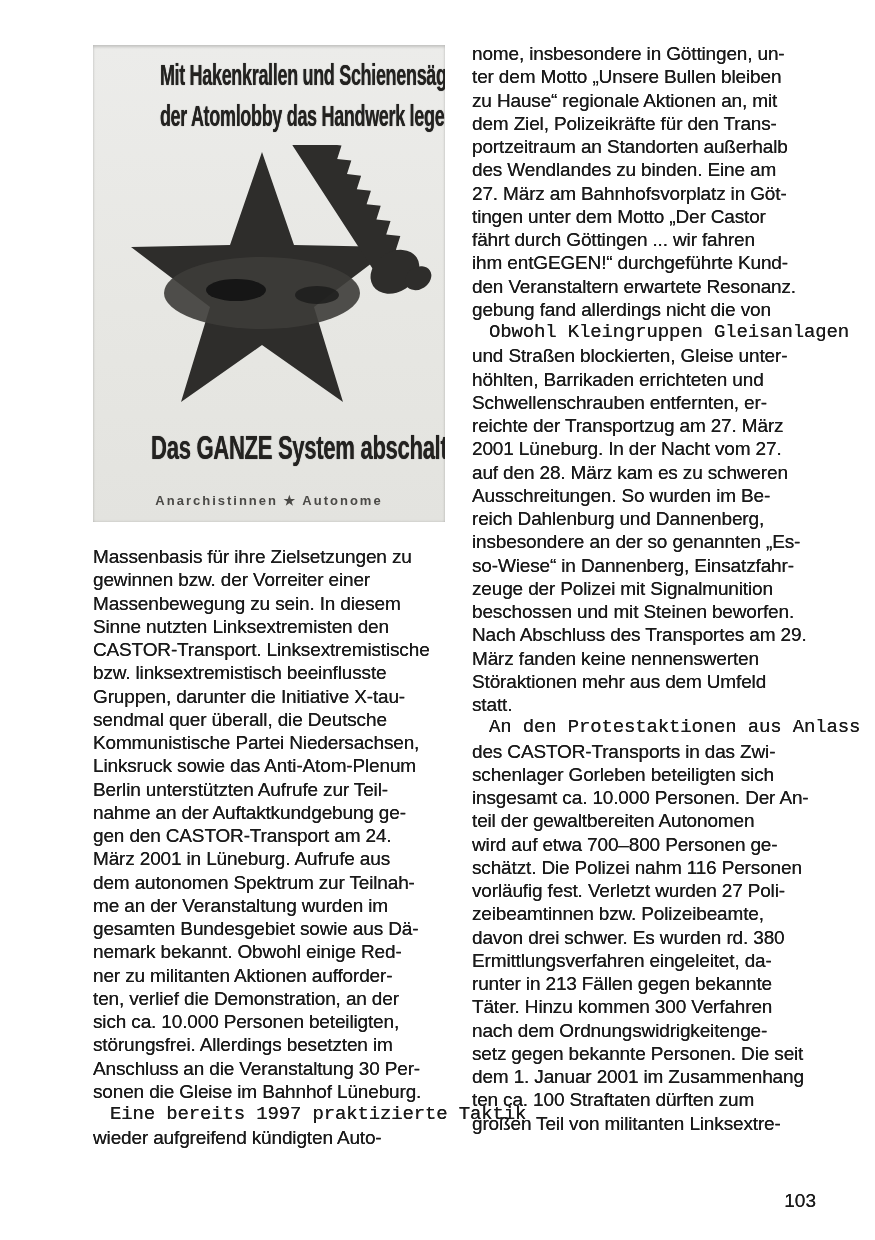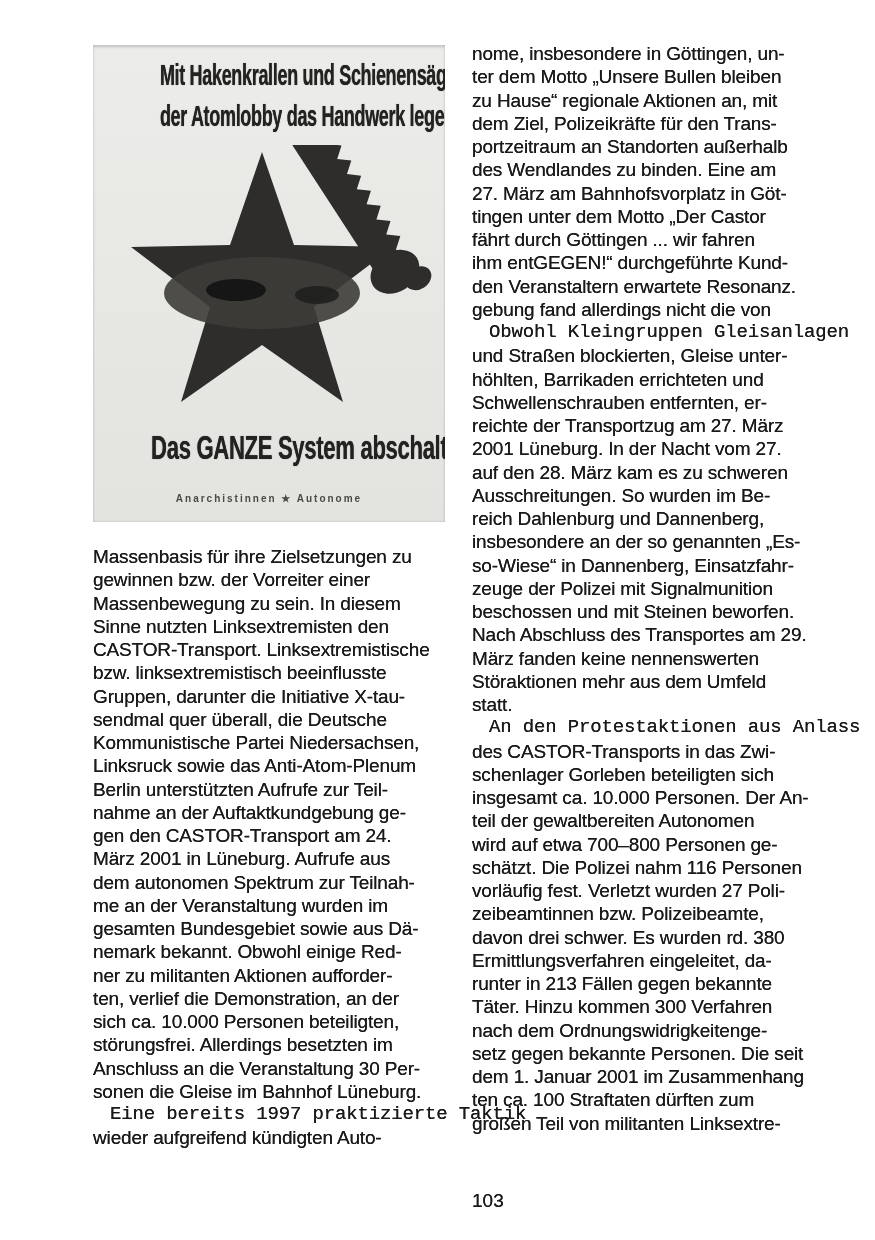--- a/index.html
+++ b/index.html
@@ -22,35 +22,35 @@
   }
   .poster-star{position:absolute;left:0;top:100px;width:352px;height:280px;}
   .poster-slogan{
     position:absolute;left:0;top:382px;width:352px;text-align:center;
     font-weight:bold;font-size:33px;line-height:42px;color:#232220;white-space:nowrap;
     transform:scaleX(0.67);transform-origin:50% 50%;letter-spacing:-0.5px;
     text-shadow:0 0 1px #2a2a2a;
   }
   .poster-credit{
     position:absolute;left:0;top:448px;width:352px;text-align:center;
-    font-weight:bold;font-size:10px;color:#4a4946;letter-spacing:2px;white-space:nowrap;
+    font-weight:bold;font-size:13px;color:#4a4946;letter-spacing:2px;white-space:nowrap;
     filter:blur(.4px);
   }
   
   .col{position:absolute;}
   .col-left{left:93px;top:545px;width:362px;}
   .col-right{left:472px;top:42px;width:362px;}
   .tl{
     font-size:19px;line-height:23.25px;white-space:nowrap;color:#1a1a1a;
     letter-spacing:-0.15px;text-shadow:0 0 .4px #1a1a1a;
   }
   .tl.ind{padding-left:17px;font-family:Liberation Mono, monospace;}
   
   .pagenum{
-    position:absolute;left:472px;top:1190px;width:344px;text-align:left;
+    position:absolute;left:472px;top:1190px;width:344px;text-align:right;
     font-size:19px;color:#1a1a1a;text-shadow:0 0 .4px #1a1a1a;
   }
 </style>
 </head>
 <body>
 
 <div class="page">
 
   <div class="poster">
     <div class="poster-title">

